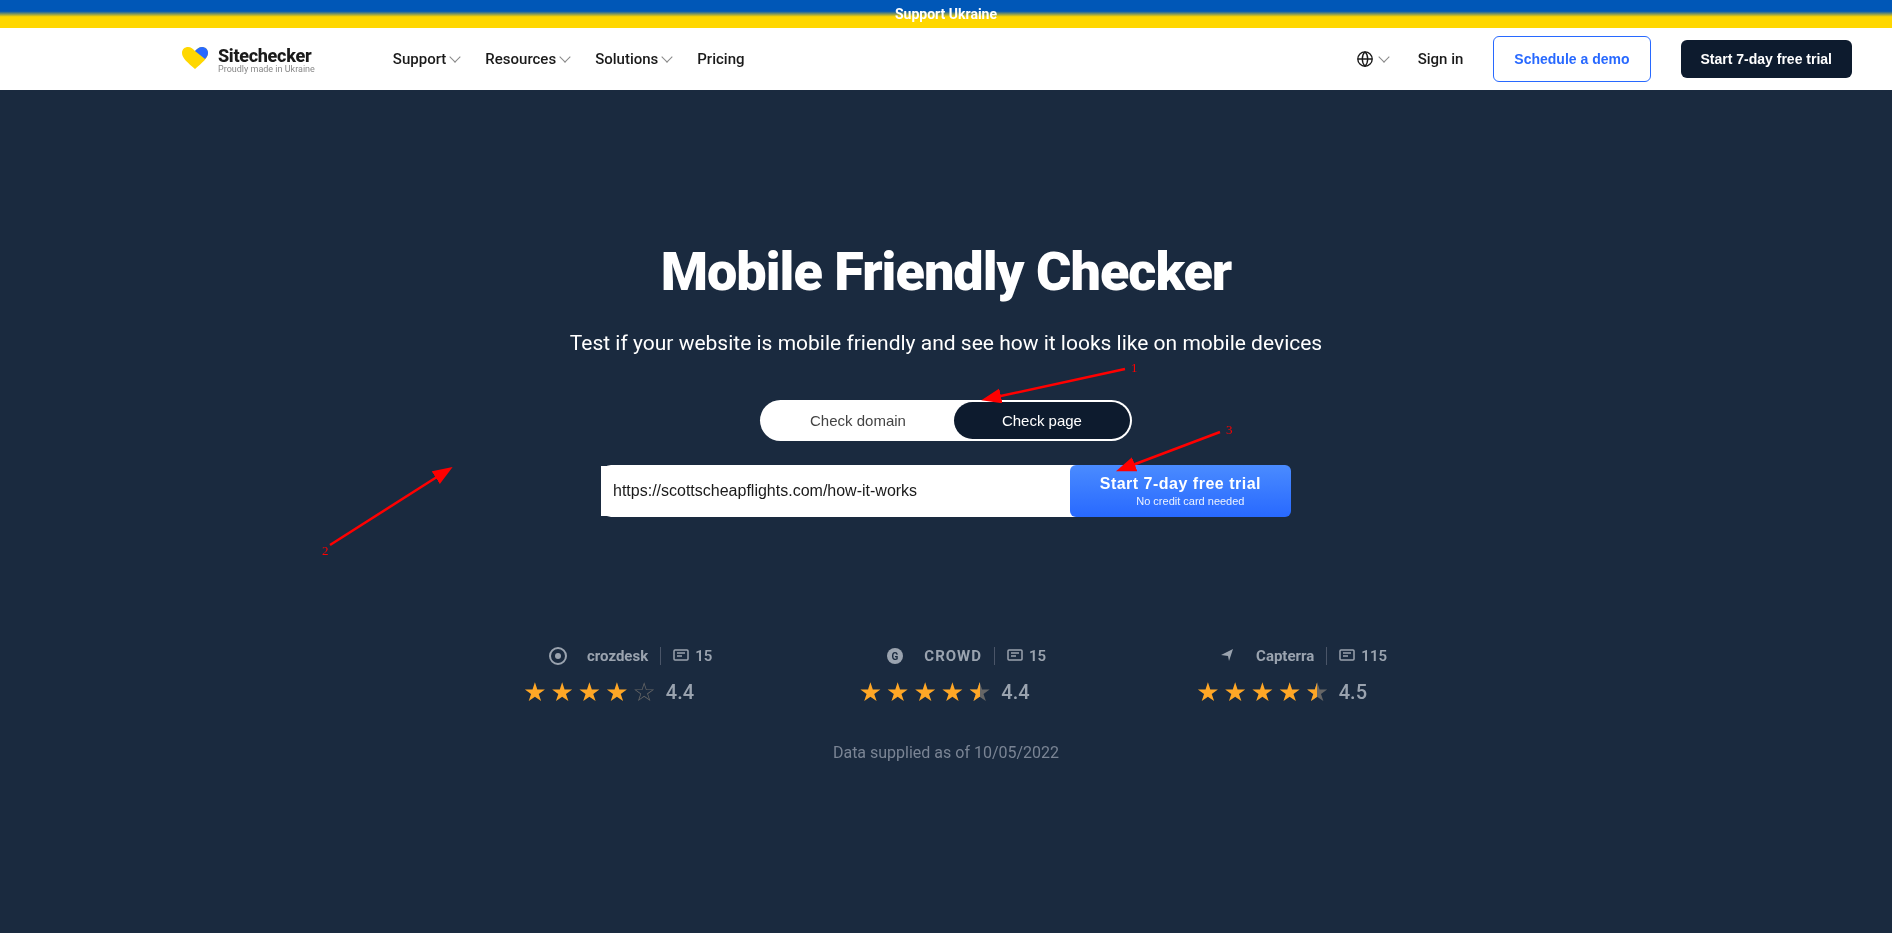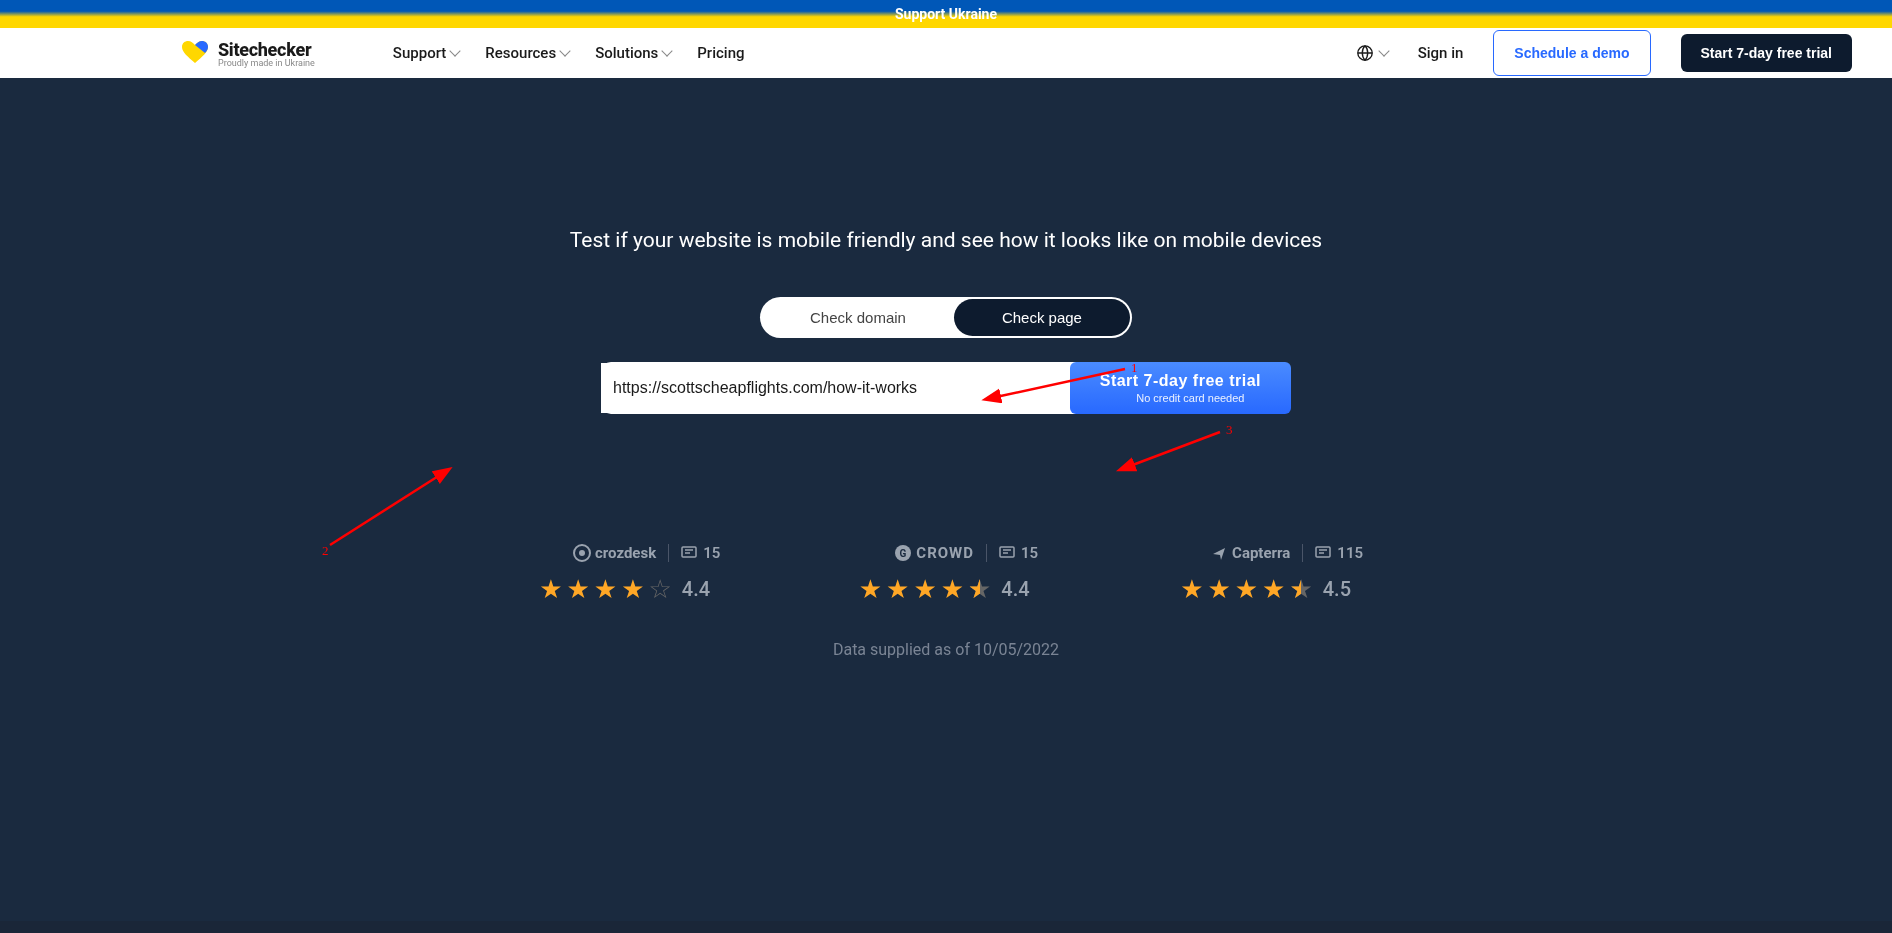--- a/index.html
+++ b/index.html
@@ -27,21 +27,21 @@
 }
 .top-banner-text {
   color: #fff;
   font-weight: 700;
   font-size: 14px;
   position: relative;
   z-index: 1;
 }
 .header {
   background: #fff;
-  height: 50px;
+  height: 62px;
   display: flex;
   align-items: center;
   padding: 0 40px 0 180px;
   gap: 28px;
 }
 .logo {
   display: flex;
   align-items: center;
   gap: 8px;
 }
@@ -212,21 +212,21 @@
   gap: 12px;
 }
 .rating-top {
   display: flex;
   align-items: center;
   gap: 12px;
   color: #9aa3af;
   font-size: 15px;
   font-weight: 600;
 }
-.rating-logo { display: flex; align-items: flex-end; gap: 4px; margin-left: 44px; }
+.rating-logo { display: flex; align-items: flex-start; gap: 20px; margin-left: 44px; }
 .divider { width: 1px; height: 18px; background: #4a5568; }
 .reviews { display: flex; align-items: center; gap: 6px; }
 .stars {
   display: flex;
   align-items: center;
   gap: 4px;
   font-size: 19px;
   color: #9aa3af;
 }
 .star { color: #ffa726; font-size: 26px; }
@@ -299,20 +299,21 @@
       </svg>
       <span class="chev"></span>
     </div>
     <span class="sign-in">Sign in</span>
     <button class="btn-outline">Schedule a demo</button>
     <button class="btn-dark">Start 7-day free trial</button>
   </div>
 </div>
 
 <div class="hero">
+  <h1 class="hero-title">Mobile Friendly Checker</h1>
   <p class="hero-sub">Test if your website is mobile friendly and see how it looks like on mobile devices</p>
 
   <div style="position:relative; display:inline-block;">
     <div class="toggle">
       <button class="toggle-opt inactive">Check domain</button>
       <button class="toggle-opt active">Check page</button>
     </div>
   </div>
 
   <div style="position:relative; width:690px; margin:0 auto;">

